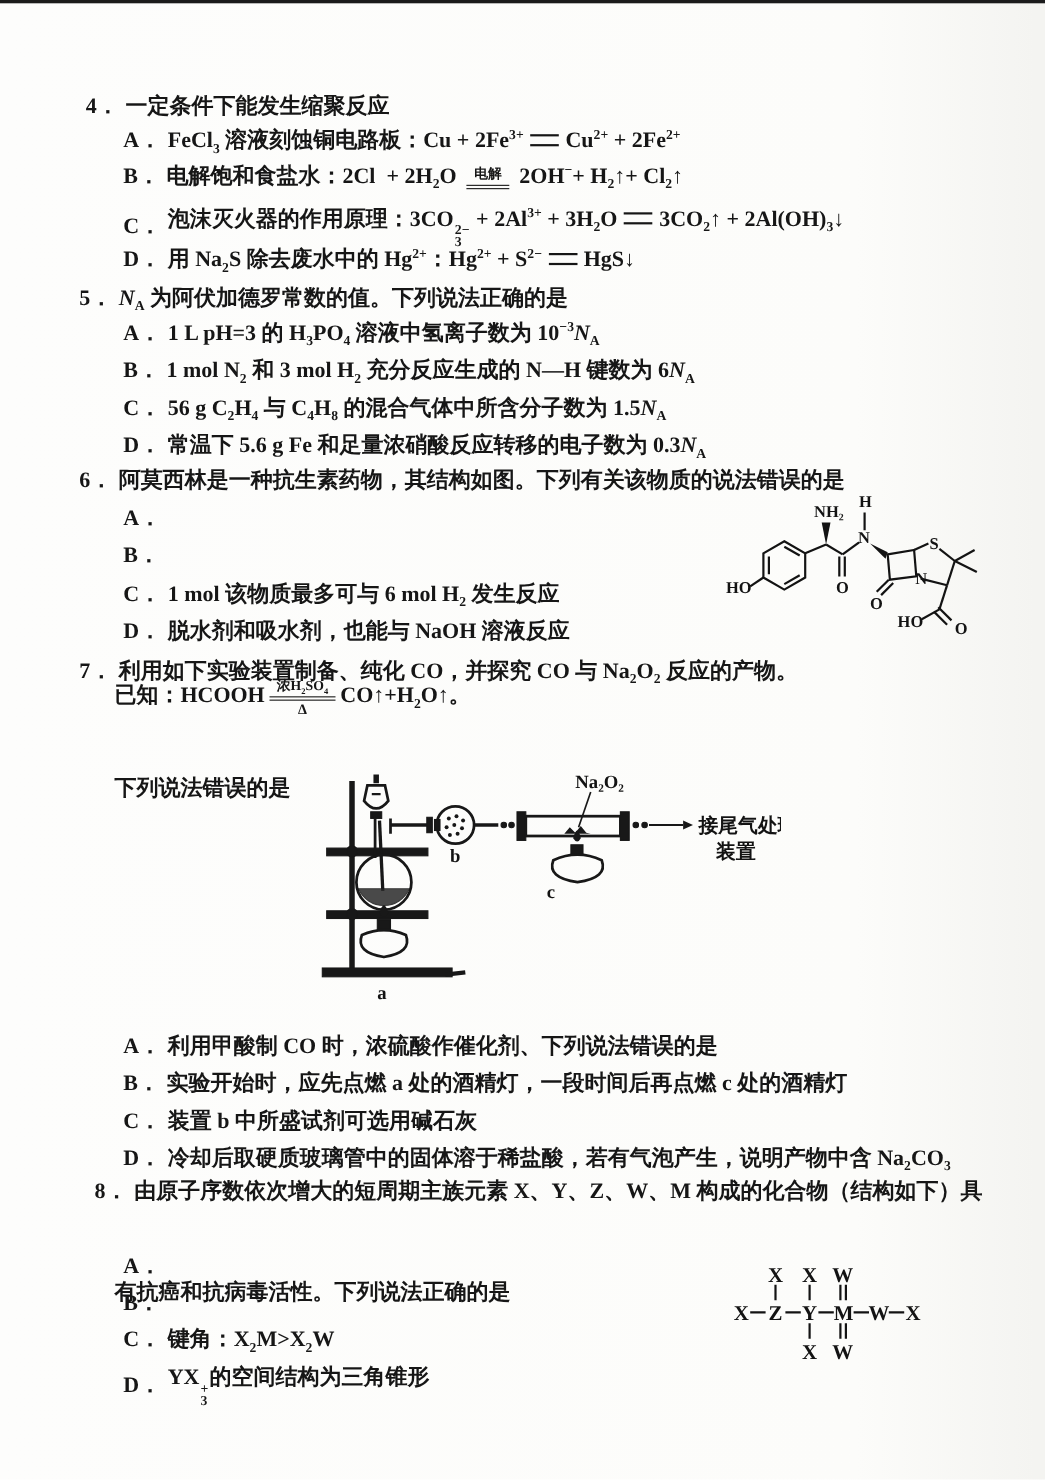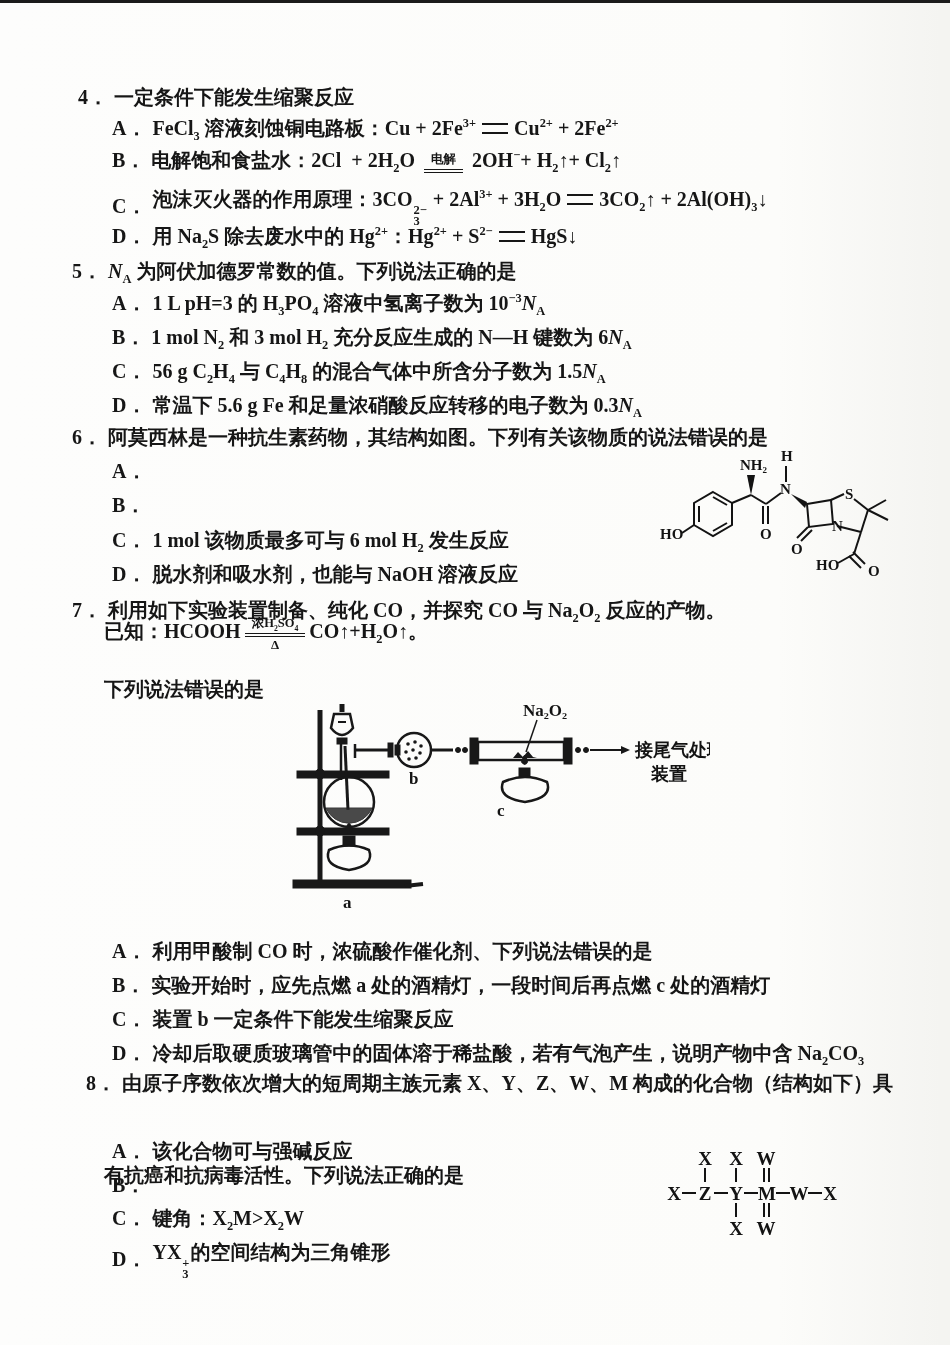--- a/index.html
+++ b/index.html
@@ -166,21 +166,21 @@
 <div class="line" style="left:72px;top:597px">
   <span class="qnum">7．</span>
   <span>利用如下实验装置制备、纯化 CO，并探究 CO 与 Na<sub>2</sub>O<sub>2</sub> 反应的产物。</span>
 </div>
 <div class="line" style="left:104px;top:608px;height:52px">
   <span>已知：HCOOH<span class="cond">
         <span class="ct">浓H<sub>2</sub>SO<sub>4</sub></span>
         <span class="cb">Δ</span>
       </span>CO↑+H<sub>2</sub>O↑。</span>
 </div>
-<div class="line" style="left:104px;top:676px">
+<div class="line" style="left:104px;top:704px">
   <span>下列说法错误的是</span>
 </div>
 
 <svg style="left:285px;top:698px" width="425" height="228" viewBox="0 0 425 228">
   <g stroke="#181818" fill="none">
 
     <line x1="35" y1="12" x2="35" y2="186" stroke-width="5"></line>
     <rect x="8" y="182" width="118" height="8" fill="#181818"></rect>
     <line x1="120" y1="188" x2="138" y2="186" stroke-width="4"></line>
 
@@ -258,37 +258,36 @@
 <div class="line" style="left:112px;top:938px">
   <span class="opt-label">A．</span>
   <span>利用甲酸制 CO 时，浓硫酸作催化剂、下列说法错误的是</span>
 </div>
 <div class="line" style="left:112px;top:972px">
   <span class="opt-label">B．</span>
   <span>实验开始时，应先点燃 a 处的酒精灯，一段时间后再点燃 c 处的酒精灯</span>
 </div>
 <div class="line" style="left:112px;top:1006px">
   <span class="opt-label">C．</span>
-  <span>装置 b 一定条件下能发生缩聚反应</span>
+  <span>装置 b 中所盛试剂可选用碱石灰</span>
 </div>
 <div class="line" style="left:112px;top:1040px">
   <span class="opt-label">D．</span>
   <span>冷却后取硬质玻璃管中的固体溶于稀盐酸，若有气泡产生，说明产物中含 Na<sub>2</sub>CO<sub>3</sub></span>
 </div>
 
 <div class="line" style="left:86px;top:1070px">
   <span class="qnum">8．</span>
   <span>由原子序数依次增大的短周期主族元素 X、Y、Z、W、M 构成的化合物（结构如下）具</span>
 </div>
 <div class="line" style="left:104px;top:1162px">
   <span>有抗癌和抗病毒活性。下列说法正确的是</span>
 </div>
 <div class="line" style="left:112px;top:1138px">
   <span class="opt-label">A．</span>
-  <span>该化合物可与强碱反应</span>
 </div>
 <div class="line" style="left:112px;top:1172px">
   <span class="opt-label">B．</span>
 </div>
 <div class="line" style="left:112px;top:1205px">
   <span class="opt-label">C．</span>
   <span>键角：X<sub>2</sub>M&gt;X<sub>2</sub>W</span>
 </div>
 <div class="line" style="left:112px;top:1239px">
   <span class="opt-label">D．</span>

